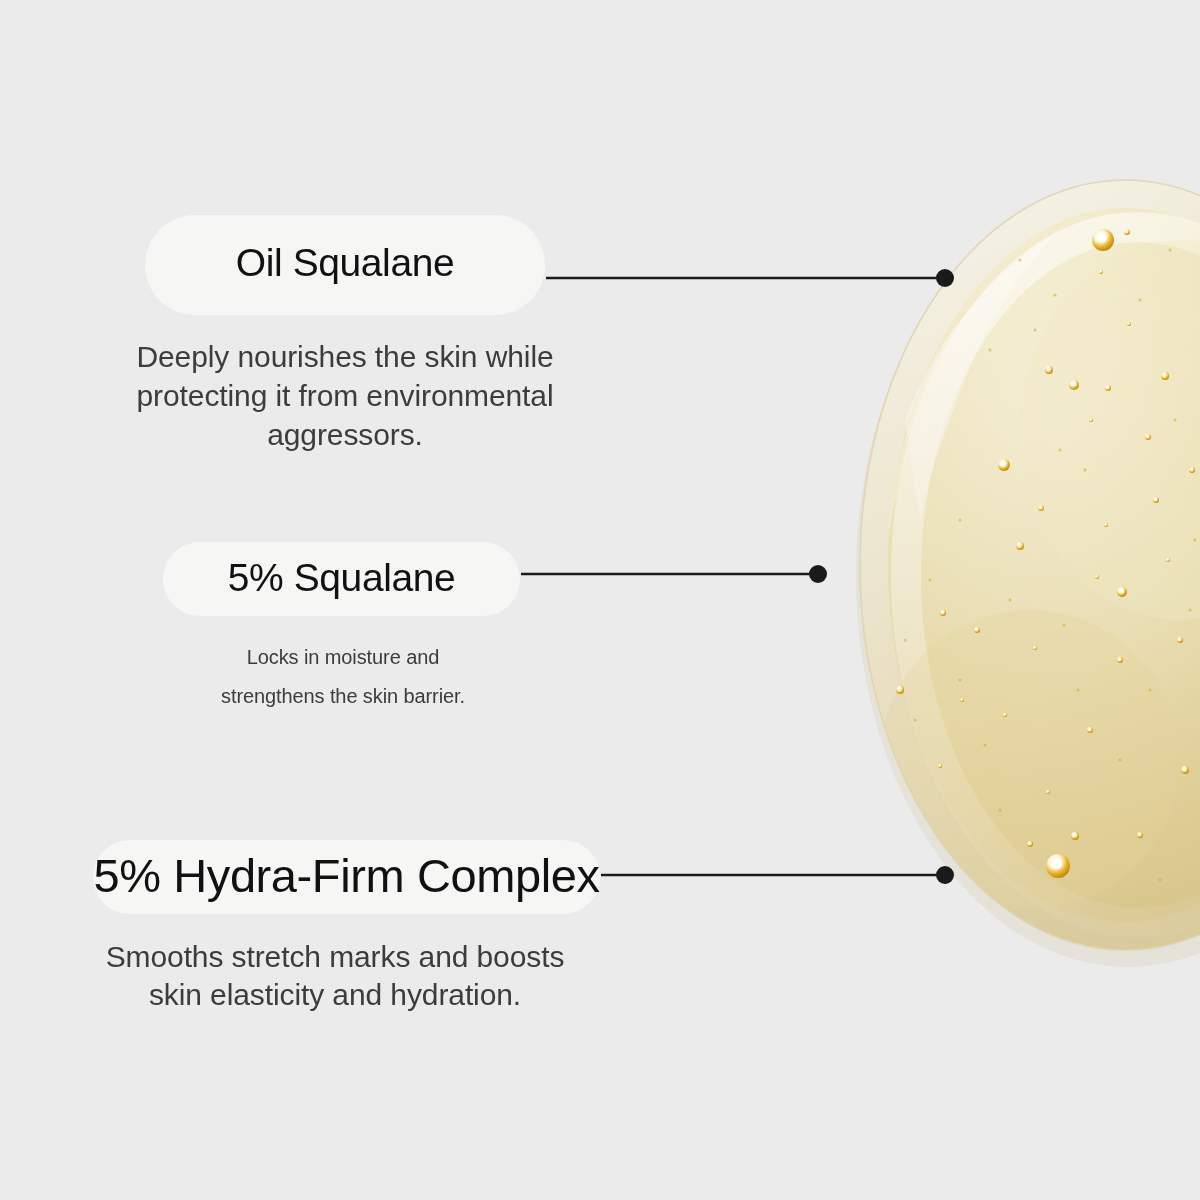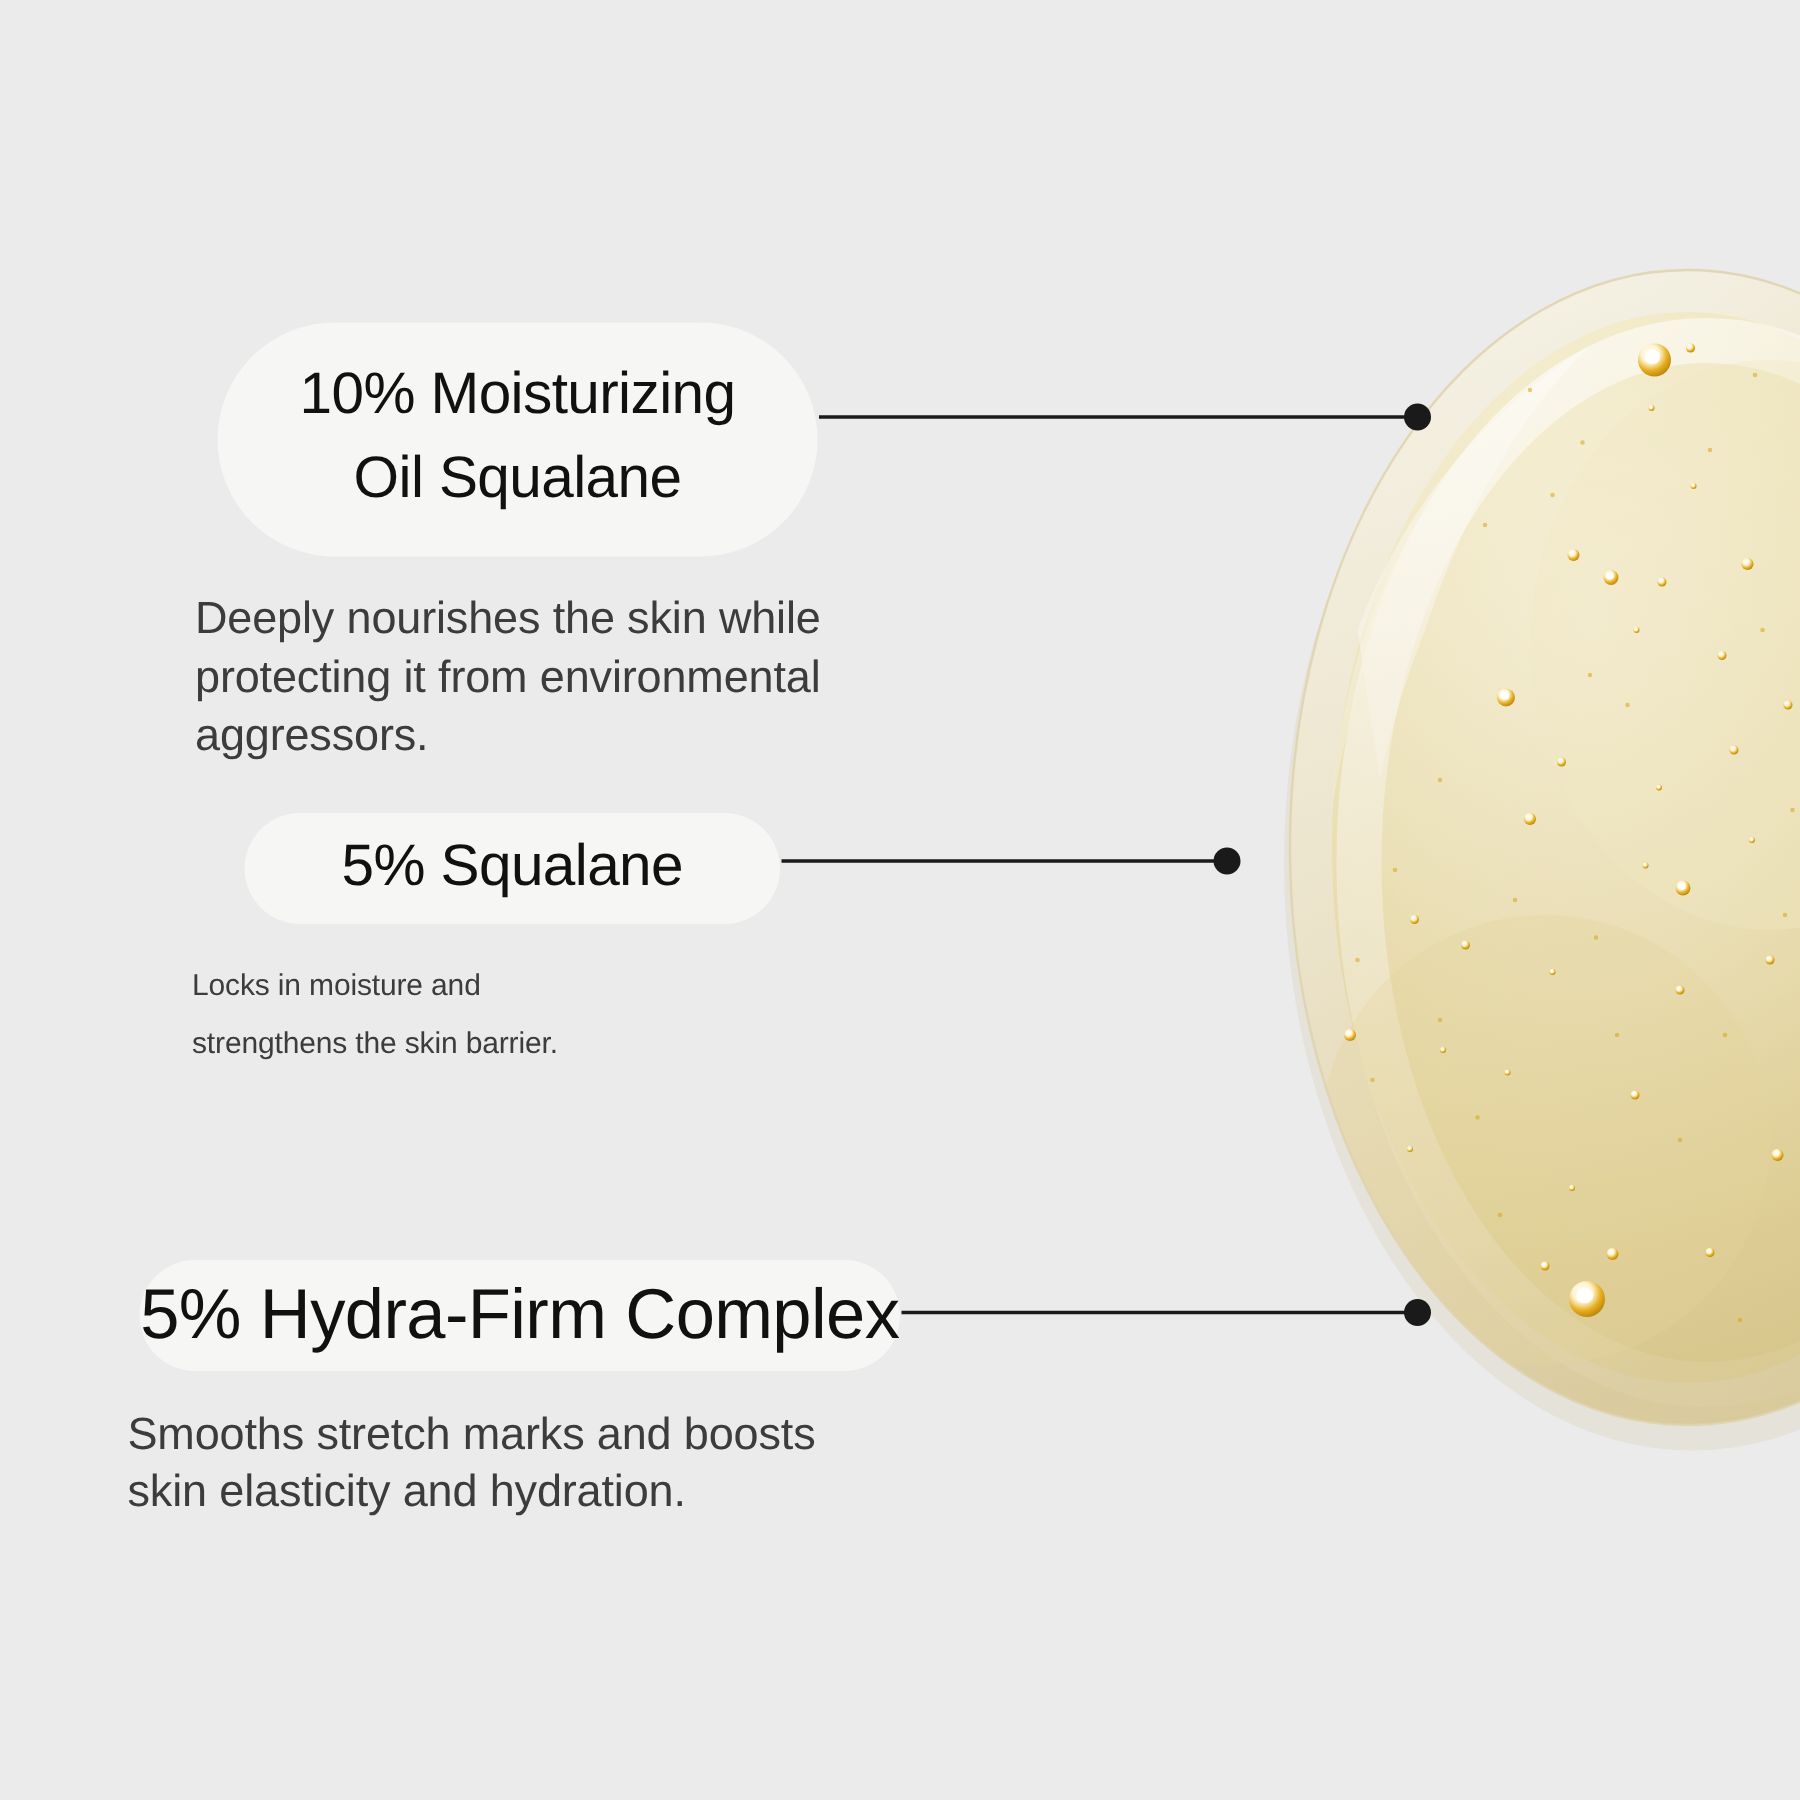--- a/index.html
+++ b/index.html
@@ -54,21 +54,21 @@
 
   .pill-line1, .pill-line2 {
     display: block;
     white-space: nowrap;
   }
 
   .desc {
     color: #3c3c3c;
     font-weight: 300;
     letter-spacing: -0.1px;
-    text-align: left;
+    text-align: center;
     white-space: pre-line;
   }
 
   
   #callout-1 { top: 215px; }
   #callout-1 .pill {
     width: 400px;
     margin-left: 145px;
     padding: 20px 0 24px 0;
     font-size: 39px;
@@ -265,21 +265,20 @@
         <circle cx="945" cy="278" r="9" fill="#1a1a1a"></circle>
         <line x1="521" y1="574" x2="818" y2="574" stroke="#1a1a1a" stroke-width="2.4"></line>
         <circle cx="818" cy="574" r="9" fill="#1a1a1a"></circle>
         <line x1="601" y1="875" x2="945" y2="875" stroke="#1a1a1a" stroke-width="2.4"></line>
         <circle cx="945" cy="875" r="9" fill="#1a1a1a"></circle>
       </g>
   </svg>
 
   <div class="callout" id="callout-1">
     <div class="pill">
-      <span class="pill-line1">10% Moisturizing</span>
       <span class="pill-line2">Oil Squalane</span>
     </div>
     <div class="desc">Deeply nourishes the skin while
 protecting it from environmental
 aggressors.</div>
   </div>
 
   <div class="callout" id="callout-2">
     <div class="pill">
       <span class="pill-line1">5% Squalane</span>

